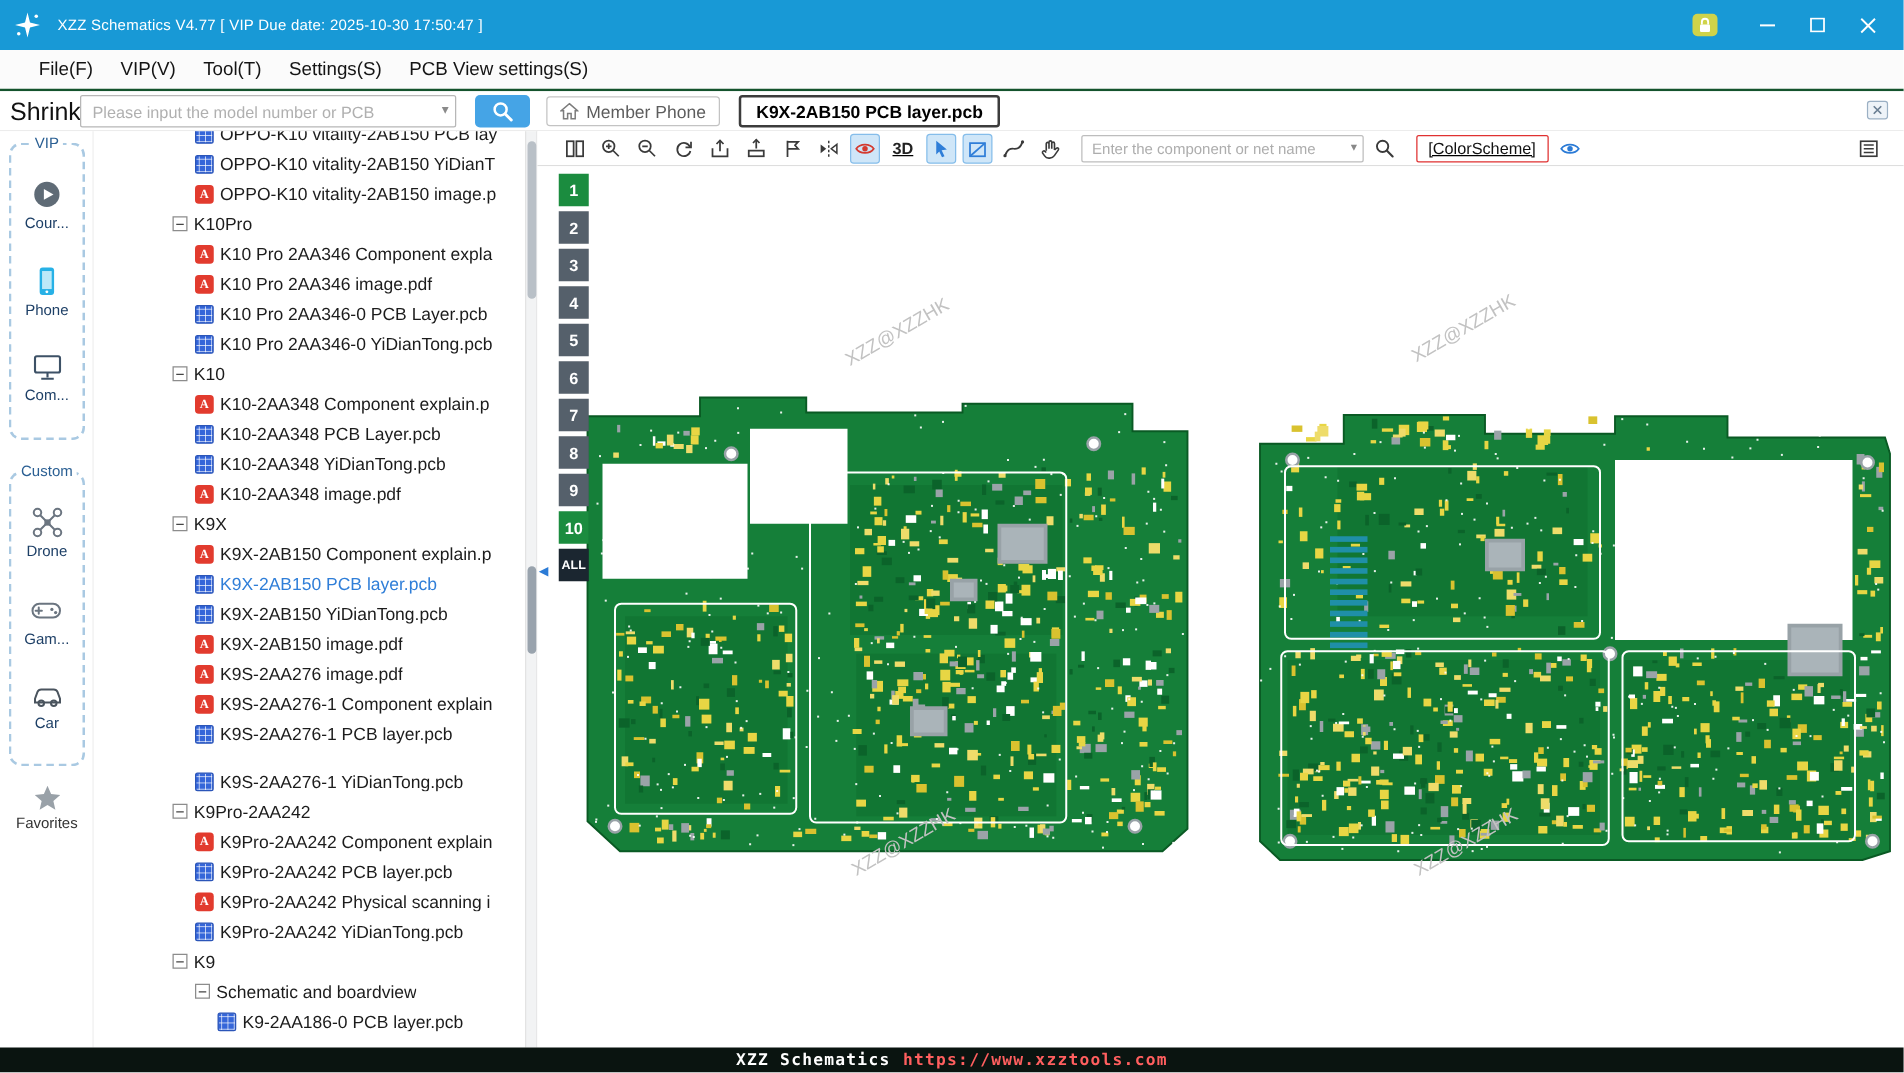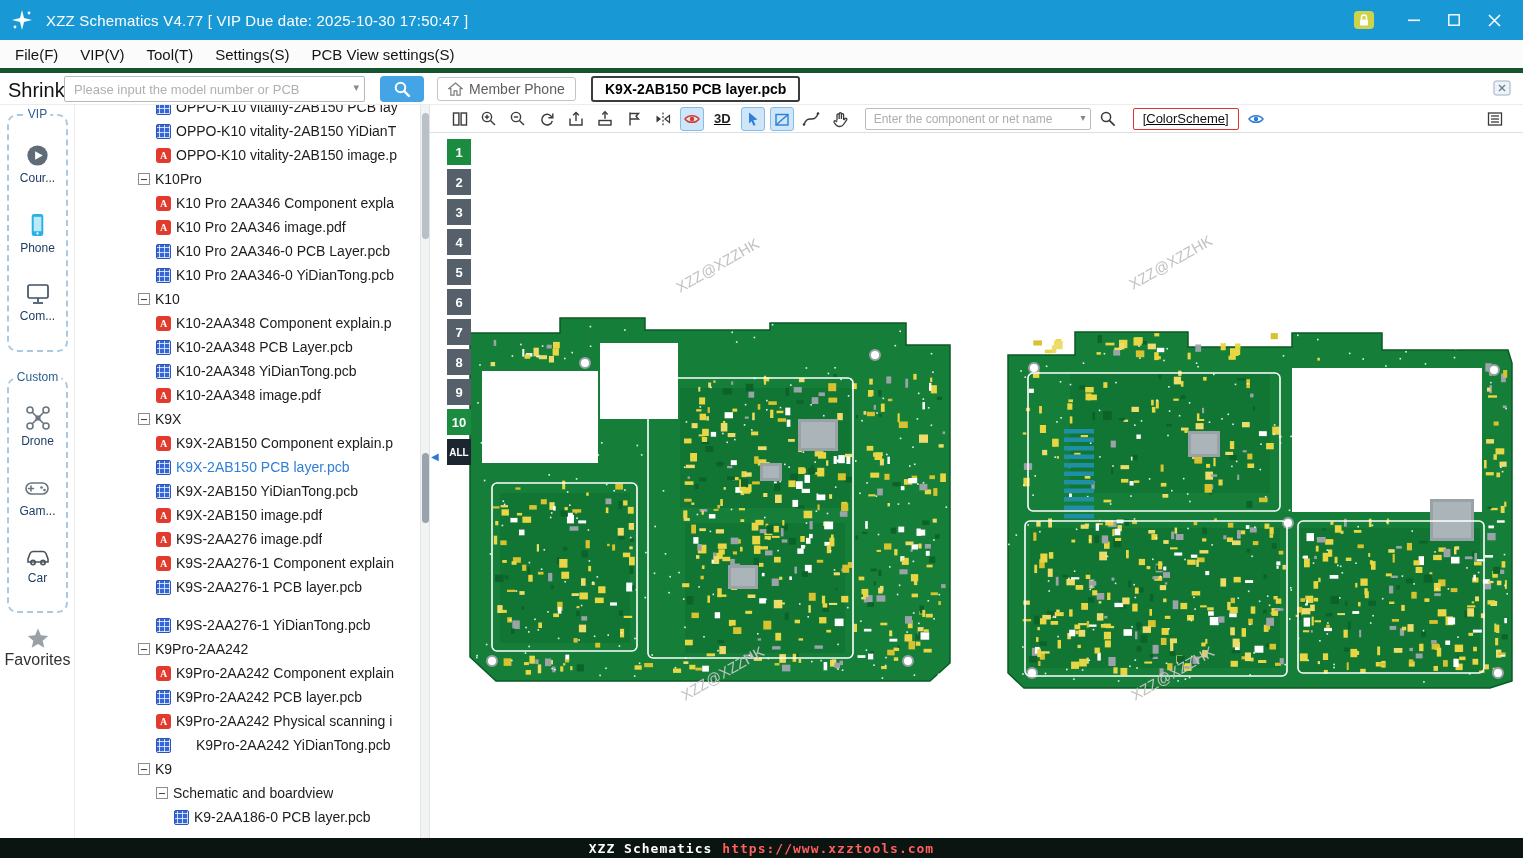--- a/index.html
+++ b/index.html
@@ -3,27 +3,27 @@
 <meta charset="utf-8">
 <style>
   *{margin:0;padding:0;box-sizing:border-box;}
   html,body{width:1523px;height:858px;}
   body{font-family:"Liberation Sans",sans-serif;overflow:hidden;background:#fff;}
   #app{position:relative;width:1523px;height:858px;background:#fff;}
 
   
   .titlebar{position:absolute;top:0;left:0;right:0;height:40px;background:#1899d6;display:flex;align-items:center;color:#fff;}
   .tb-logo{margin:0 12px 0 10px;display:flex;}
-  .tb-title{font-size:15px;letter-spacing:.2px;}
+  .tb-title{font-size:12px;letter-spacing:.2px;}
   .tb-right{margin-left:auto;display:flex;align-items:center;gap:10px;padding-right:14px;}
   .win-btn{width:30px;height:28px;display:flex;align-items:center;justify-content:center;background:none;border:none;cursor:pointer;}
   .vip-lock{margin-right:14px;display:flex;}
 
   
-  .menubar{position:absolute;top:40px;left:0;right:0;height:33px;background:#fbfbfb;border-bottom:5px solid #14532d;display:flex;align-items:center;padding-left:4px;}
+  .menubar{position:absolute;top:40px;left:0;right:0;height:33px;background:#fbfbfb;border-bottom:2px solid #14532d;display:flex;align-items:center;padding-left:20px;}
   .menu-item{font-size:15px;color:#141414;padding:0 11px;height:100%;display:flex;align-items:center;cursor:pointer;}
 
   
   .searchrow{position:absolute;top:73px;left:0;right:0;height:32px;background:#fff;border-bottom:1px solid #ececec;}
   .shrink{position:absolute;left:8px;top:6px;font-size:20px;color:#111;background:none;border:none;cursor:pointer;}
   .model-wrap{position:absolute;left:64px;top:3px;width:301px;height:26px;}
   .model-input{width:100%;height:100%;border:1px solid #b7b7b7;border-radius:2px;font-size:13px;padding:0 20px 0 9px;color:#444;font-family:"Liberation Sans",sans-serif;}
   .model-input::placeholder{color:#b0b0b0;}
   .combo-caret{position:absolute;right:6px;top:5px;color:#8a8a8a;font-size:11px;pointer-events:none;}
   .model-search-btn{position:absolute;left:380px;top:3px;width:44px;height:26px;background:#45a4e6;border:none;border-radius:4px;display:flex;align-items:center;justify-content:center;cursor:pointer;}
@@ -37,21 +37,21 @@
 
   
   .sidebar{position:absolute;left:0;top:0;bottom:0;width:75px;background:#fff;border-right:1px solid #ededed;}
   .side-group{position:absolute;left:7px;width:61px;border:2px dashed #a9c9e2;border-radius:10px;display:flex;flex-direction:column;align-items:center;justify-content:space-evenly;}
   .side-group.vip{top:9px;height:238px;}
   .side-group.custom{top:272px;height:236px;}
   .group-label{position:absolute;top:-9px;left:50%;transform:translateX(-50%);background:#fff;padding:0 3px;font-size:12px;color:#2a5f93;white-space:nowrap;}
   .side-item{display:flex;flex-direction:column;align-items:center;gap:3px;cursor:pointer;}
   .side-item .lbl{font-size:12px;color:#1d3f66;}
   .favorites{position:absolute;top:522px;left:0;width:75px;display:flex;flex-direction:column;align-items:center;gap:2px;cursor:pointer;}
-  .favorites .lbl{font-size:16px;color:#333;}
+  .favorites .lbl{font-size:12px;color:#333;}
 
   
   .tree-panel{position:absolute;left:75px;top:0;bottom:0;width:345px;overflow:hidden;background:#fff;}
   .tree-inner{margin-top:-10px;}
   .tree-row{height:24px;display:flex;align-items:center;white-space:nowrap;font-size:14px;color:#1c1c1c;cursor:default;}
   .tree-row.selected .tree-label{color:#2f7ed8;}
   .tree-label{margin-left:5px;overflow:hidden;}
   .ic-pdf{width:15px;height:15px;background:#e23b2e;border-radius:3px;color:#fff;font-size:10px;font-weight:bold;display:inline-flex;align-items:center;justify-content:center;flex:none;font-family:"Liberation Serif",serif;}
   .ic-pcb{width:15px;height:15px;flex:none;border-radius:2px;border:1px solid #2b55b8;background-color:#3566d9;background-image:linear-gradient(rgba(255,255,255,.75) 1px,transparent 1px),linear-gradient(90deg,rgba(255,255,255,.75) 1px,transparent 1px);background-size:5px 5px;background-position:2px 2px;}
   .ic-group{width:12px;height:12px;border:1px solid #8c8c8c;position:relative;flex:none;background:#fff;}
@@ -342,21 +342,21 @@
             <span class="tree-label">K9Pro-2AA242 Component explain</span>
           </div>
           <div class="tree-row" style="padding-left: 81px;">
             <span class="ic-pcb"></span>
             <span class="tree-label">K9Pro-2AA242 PCB layer.pcb</span>
           </div>
           <div class="tree-row" style="padding-left: 81px;">
             <span class="ic-pdf">A</span>
             <span class="tree-label">K9Pro-2AA242 Physical scanning i</span>
           </div>
-          <div class="tree-row" style="padding-left: 81px; gap: 20px;">
+          <div class="tree-row" style="padding-left: 81px;">
             <span class="ic-pcb"></span>
             <span class="tree-label">K9Pro-2AA242 YiDianTong.pcb</span>
           </div>
           <div class="tree-row" style="padding-left: 63px;">
             <span class="ic-group"></span>
             <span class="tree-label">K9</span>
           </div>
           <div class="tree-row" style="padding-left: 81px;">
             <span class="ic-group"></span>
             <span class="tree-label">Schematic and boardview</span>

